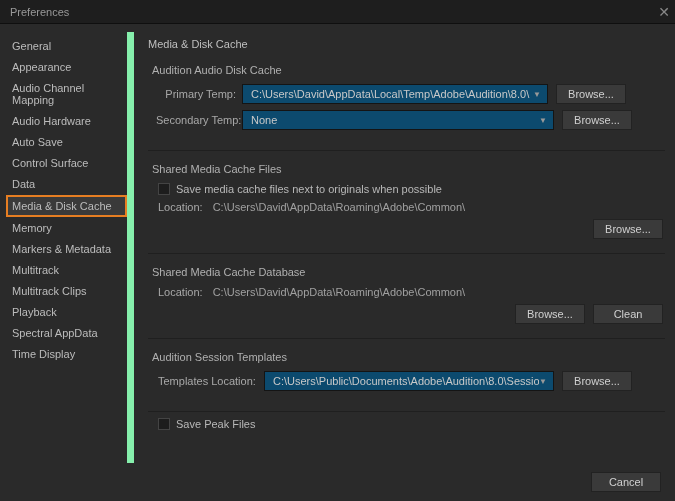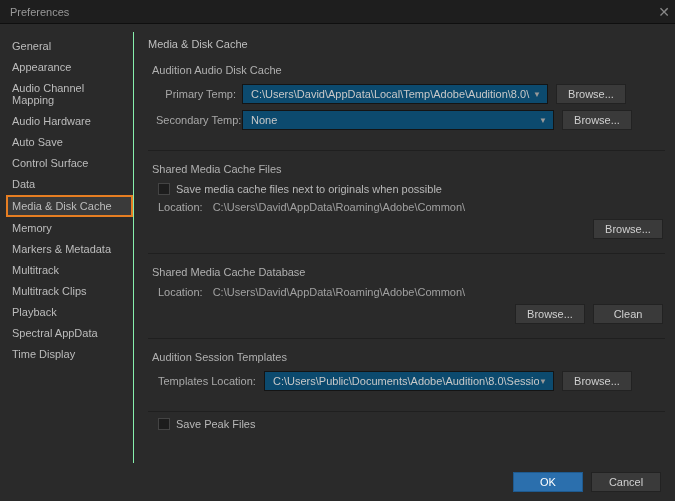--- a/index.html
+++ b/index.html
@@ -37,21 +37,21 @@
   }
   .body {
     display: flex;
     flex: 1;
     padding: 8px 6px 0 6px;
   }
   .sidebar {
     width: 128px;
     display: flex;
     flex-direction: column;
-    border-right: 1px solid #86efac;
+    border-right: 7px solid #86efac;
     padding-top: 4px;
   }
   .sidebar .item {
     padding: 4px 6px;
     color: #bcbcbc;
     cursor: pointer;
     margin-bottom: 1px;
   }
   .sidebar .item.selected {
     background: #3a3a3a;
@@ -254,17 +254,16 @@
         <div class="checkbox-row">
           <div class="checkbox"></div>
           <span>Save Peak Files</span>
         </div>
       </div>
 
     </div>
   </div>
 
   <div class="footer">
-    <div class="btn primary">OK</div>
     <div class="btn">Cancel</div>
   </div>
 
 </div>
 
 </body></html>

